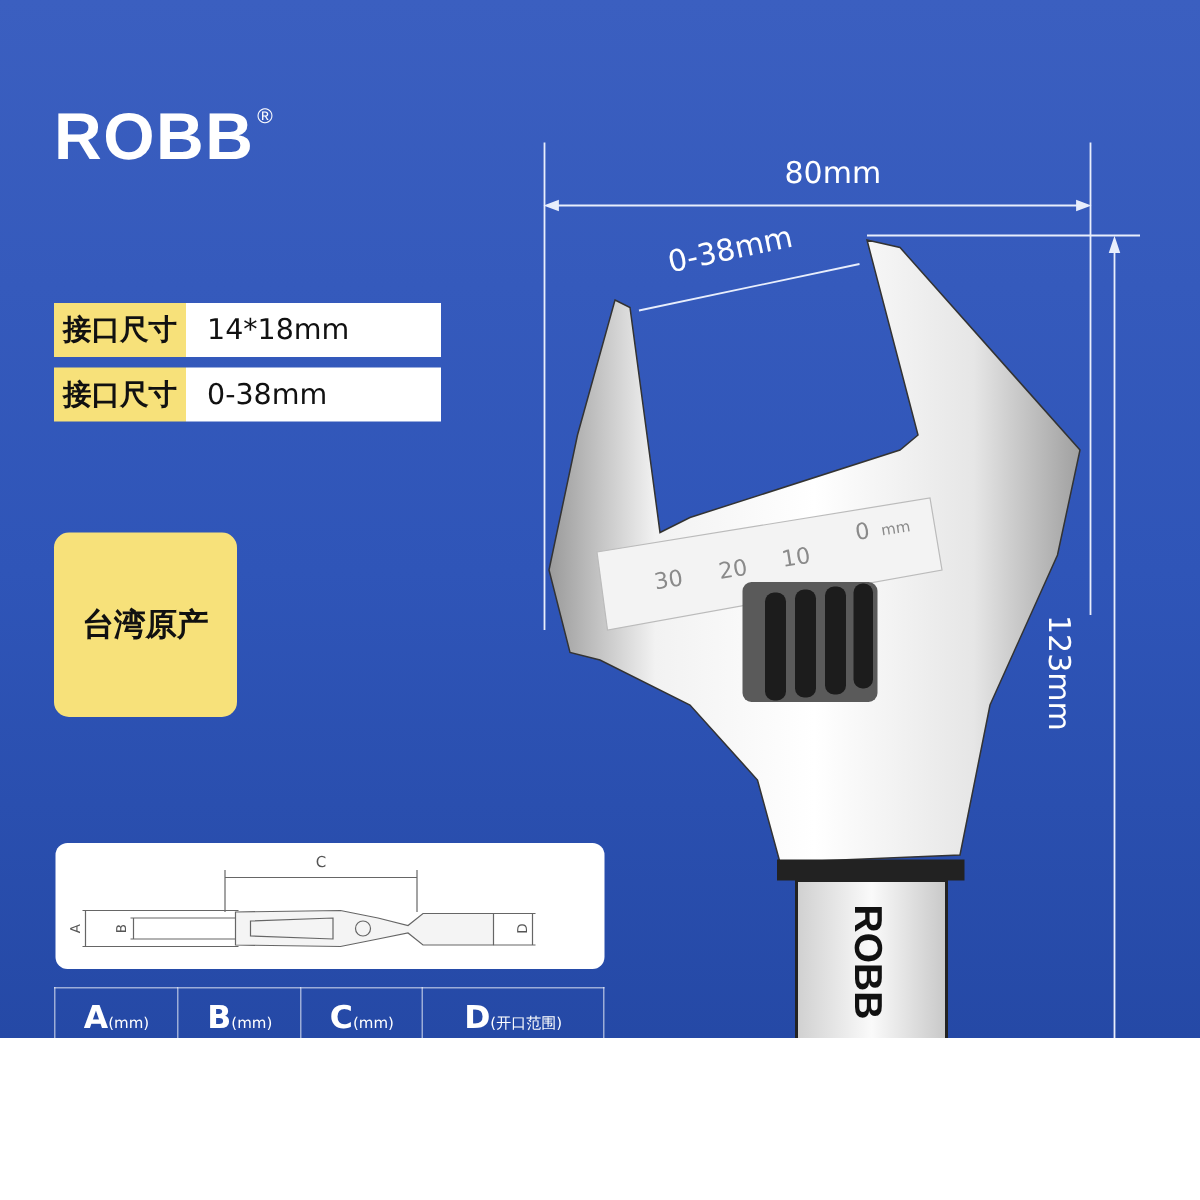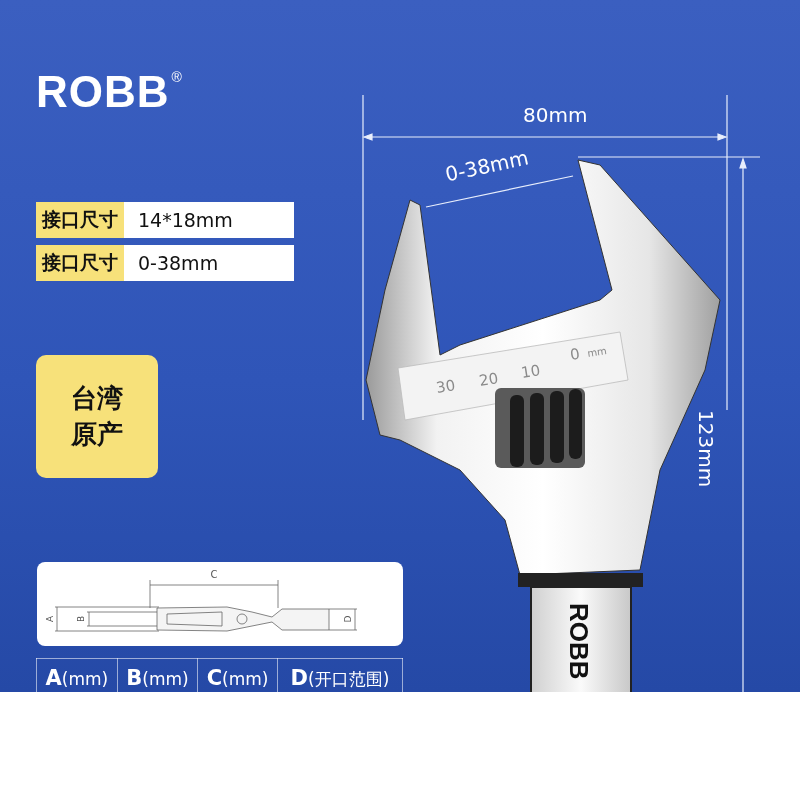--- a/index.html
+++ b/index.html
@@ -4,26 +4,26 @@
 <style>
   html,body{margin:0;padding:0;}
   body{width:800px;height:800px;overflow:hidden;font-family:"DejaVu Sans","Liberation Sans",sans-serif;}
   .canvas{position:relative;width:800px;height:692px;background:linear-gradient(180deg,#3b5fc0 0%,#2f55b8 55%,#2549a6 100%);overflow:hidden;padding-left:16px;}
   .logo{position:absolute;left:36px;top:70px;color:#fff;font-family:"Liberation Sans",sans-serif;font-weight:900;font-size:44px;letter-spacing:1px;line-height:1;}
   .logo sup{font-size:14px;font-weight:400;vertical-align:top;margin-left:2px;}
   .title{position:absolute;left:36px;top:133px;color:#f7e17a;font-weight:900;font-size:40px;letter-spacing:2px;line-height:1;}
   .spec{position:absolute;left:36px;display:flex;height:36px;width:258px;}
   .spec .k{background:#f7e17a;color:#111;font-size:19px;width:88px;display:flex;align-items:center;justify-content:center;font-weight:600;}
   .spec .v{background:#fff;color:#111;font-size:19px;flex:1;display:flex;align-items:center;padding-left:14px;}
-  .badge{position:absolute;left:36px;top:355px;width:122px;height:123px;background:#f7e17a;border-radius:10px;display:flex;flex-direction:column;align-items:center;justify-content:center;color:#111;font-weight:900;font-size:26px;line-height:1.35;}
+  .badge{position:absolute;left:36px;top:355px;width:122px;height:123px;background:#f7e17a;border-radius:10px;display:flex;align-items:center;justify-content:center;color:#111;font-weight:900;font-size:21px;line-height:1.35;}
   .diagram{position:absolute;left:37px;top:562px;width:366px;height:84px;background:#fff;border-radius:8px;}
   .dtable{position:absolute;left:36px;top:658px;width:367px;border-collapse:collapse;color:#fff;}
   .dtable td{border:1px solid rgba(255,255,255,0.55);text-align:center;height:36px;font-size:19px;}
   .dtable .h b{font-size:21px;font-weight:700;}
-  .dtable .h span{font-size:17px;}
+  .dtable .h span{font-size:10px;}
   .dim{position:absolute;color:#fff;font-size:20px;}
 </style>
 </head>
 <body>
 
 <div class="canvas">
 
   <div class="logo">
     <span>ROBB</span><sup>®</sup>
   </div>

